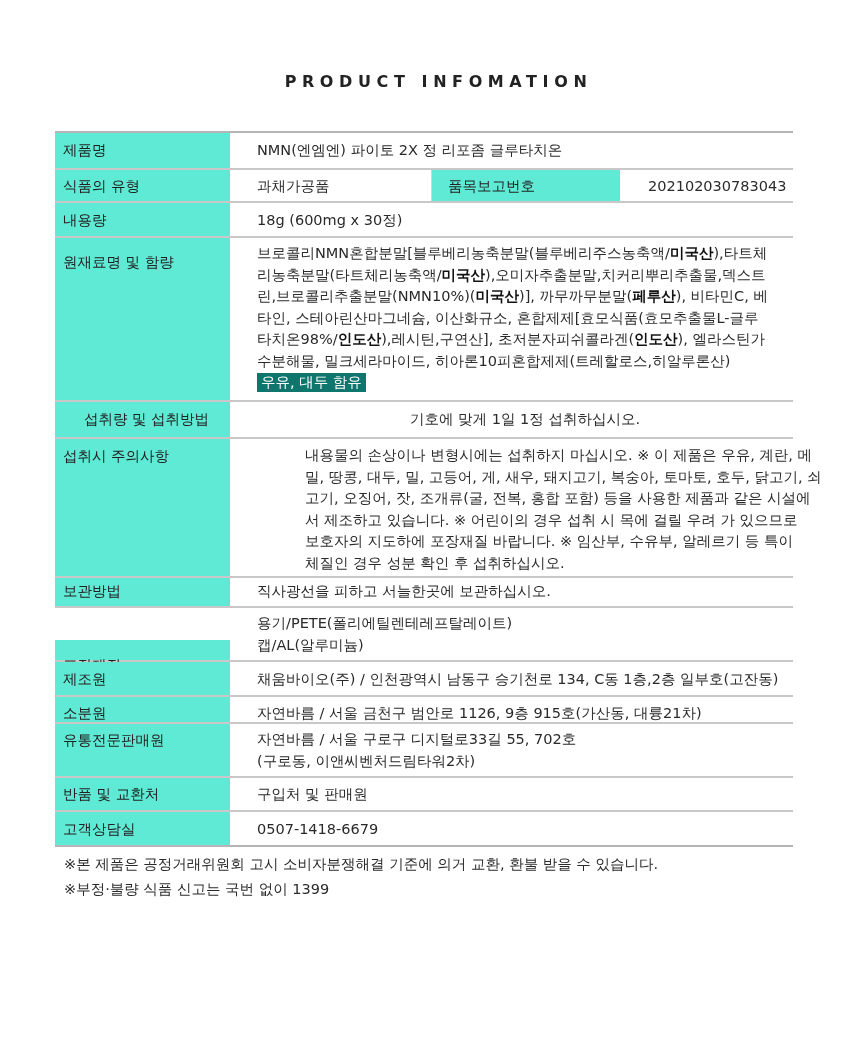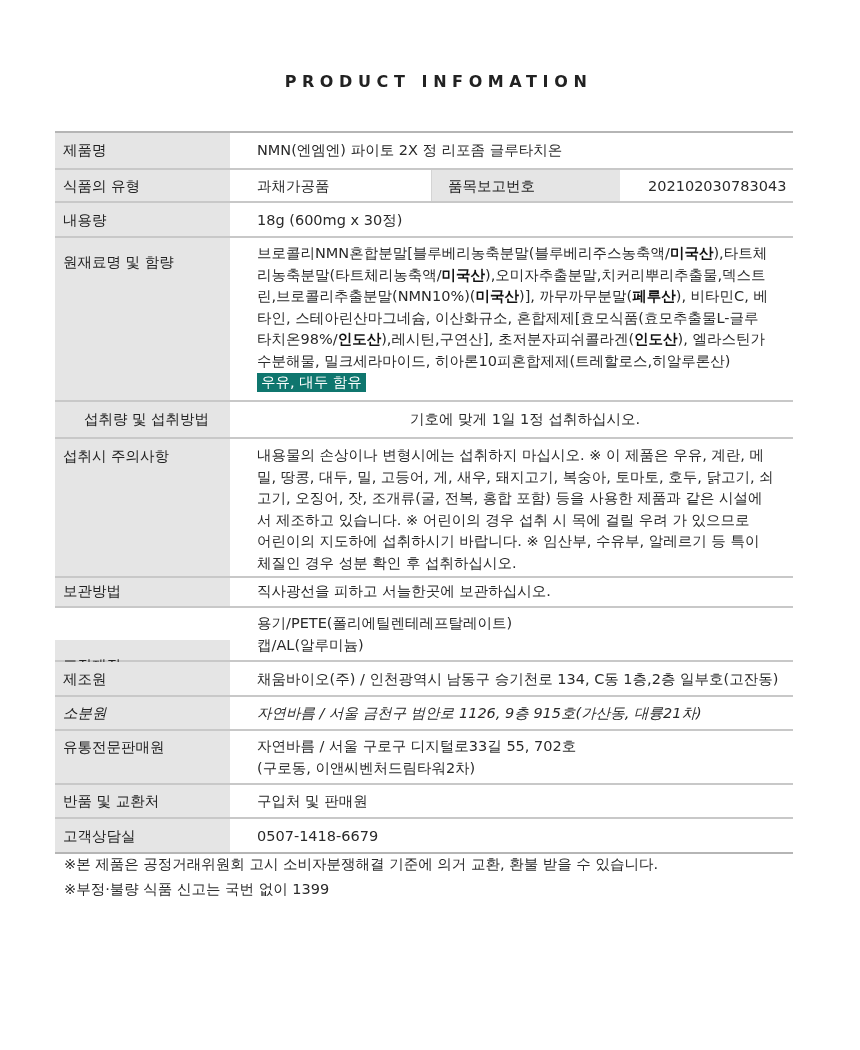--- a/index.html
+++ b/index.html
@@ -41,21 +41,21 @@
       display: flex;
       border-top: 2px solid #c8c8c8;
       box-sizing: border-box;
     }
     .row:first-child {
       border-top: none;
     }
     .cell-label {
       width: 175px;
       flex: 0 0 175px;
-      background: #e5e5e5;
+      background: #5eead4;
       padding: 8px 0 0 8px;
       box-sizing: border-box;
       font-size: 14.5px;
       line-height: 21px;
       color: #222222;
       font-weight: 500;
     }
     .cell-value {
       flex: 1;
       padding: 8px 0 6px 27px;
@@ -92,25 +92,25 @@
       padding: 0 4px;
       line-height: 19px;
       margin-top: 1px;
       font-size: 14.5px;
     }
     .r-name { height: 35px; }
     .r-type { height: 33px; }
     .r-vol { height: 35px; }
     .r-ingr { height: 164px; }
     .r-intake { height: 37px; }
-    .r-caution { height: 139px; }
+    .r-caution { height: 139px; gap: 48px; }
     .r-storage { height: 30px; }
     .r-packing { height: 54px; }
     .r-maker { height: 35px; }
-    .r-dist { height: 34px; font-style: italic; }
+    .r-dist { height: 27px; }
     .r-seller { height: 54px; }
     .r-return { height: 34px; }
     .r-cs { height: 35px; }
 
     .r-name .cell-label, .r-name .cell-value { padding-top: 7px; }
     .r-type .cell-label, .r-type .cell-value { padding-top: 6px; }
     .r-vol .cell-label, .r-vol .cell-value { padding-top: 7px; }
     .r-ingr .cell-label { padding-top: 14px; }
     .r-ingr .cell-value { padding-top: 5px; }
     .r-intake .cell-label, .r-intake .cell-value { padding-top: 7px; text-align: center; }
@@ -183,21 +183,21 @@
     <div class="cell-value">기호에 맞게 1일 1정 섭취하십시오.</div>
   </div>
 
   <div class="row r-caution">
     <div class="cell-label">섭취시 주의사항</div>
     <div class="cell-value">
       <span class="line">내용물의 손상이나 변형시에는 섭취하지 마십시오. ※ 이 제품은 우유, 계란, 메</span>
       <span class="line">밀, 땅콩, 대두, 밀, 고등어, 게, 새우, 돼지고기, 복숭아, 토마토, 호두, 닭고기, 쇠</span>
       <span class="line">고기, 오징어, 잣, 조개류(굴, 전복, 홍합 포함) 등을 사용한 제품과 같은 시설에</span>
       <span class="line">서 제조하고 있습니다. ※ 어린이의 경우 섭취 시 목에 걸릴 우려 가 있으므로</span>
-      <span class="line">어린이의 지도하에 섭취하시기 바랍니다. ※ 임산부, 수유부, 알레르기 등 특이</span>
+      <span class="line">보호자의 지도하에 포장재질 바랍니다. ※ 임산부, 수유부, 알레르기 등 특이</span>
       <span class="line">체질인 경우 성분 확인 후 섭취하십시오.</span>
     </div>
   </div>
 
   <div class="row r-storage">
     <div class="cell-label">보관방법</div>
     <div class="cell-value">직사광선을 피하고 서늘한곳에 보관하십시오.</div>
   </div>
 
   <div class="row r-packing">

